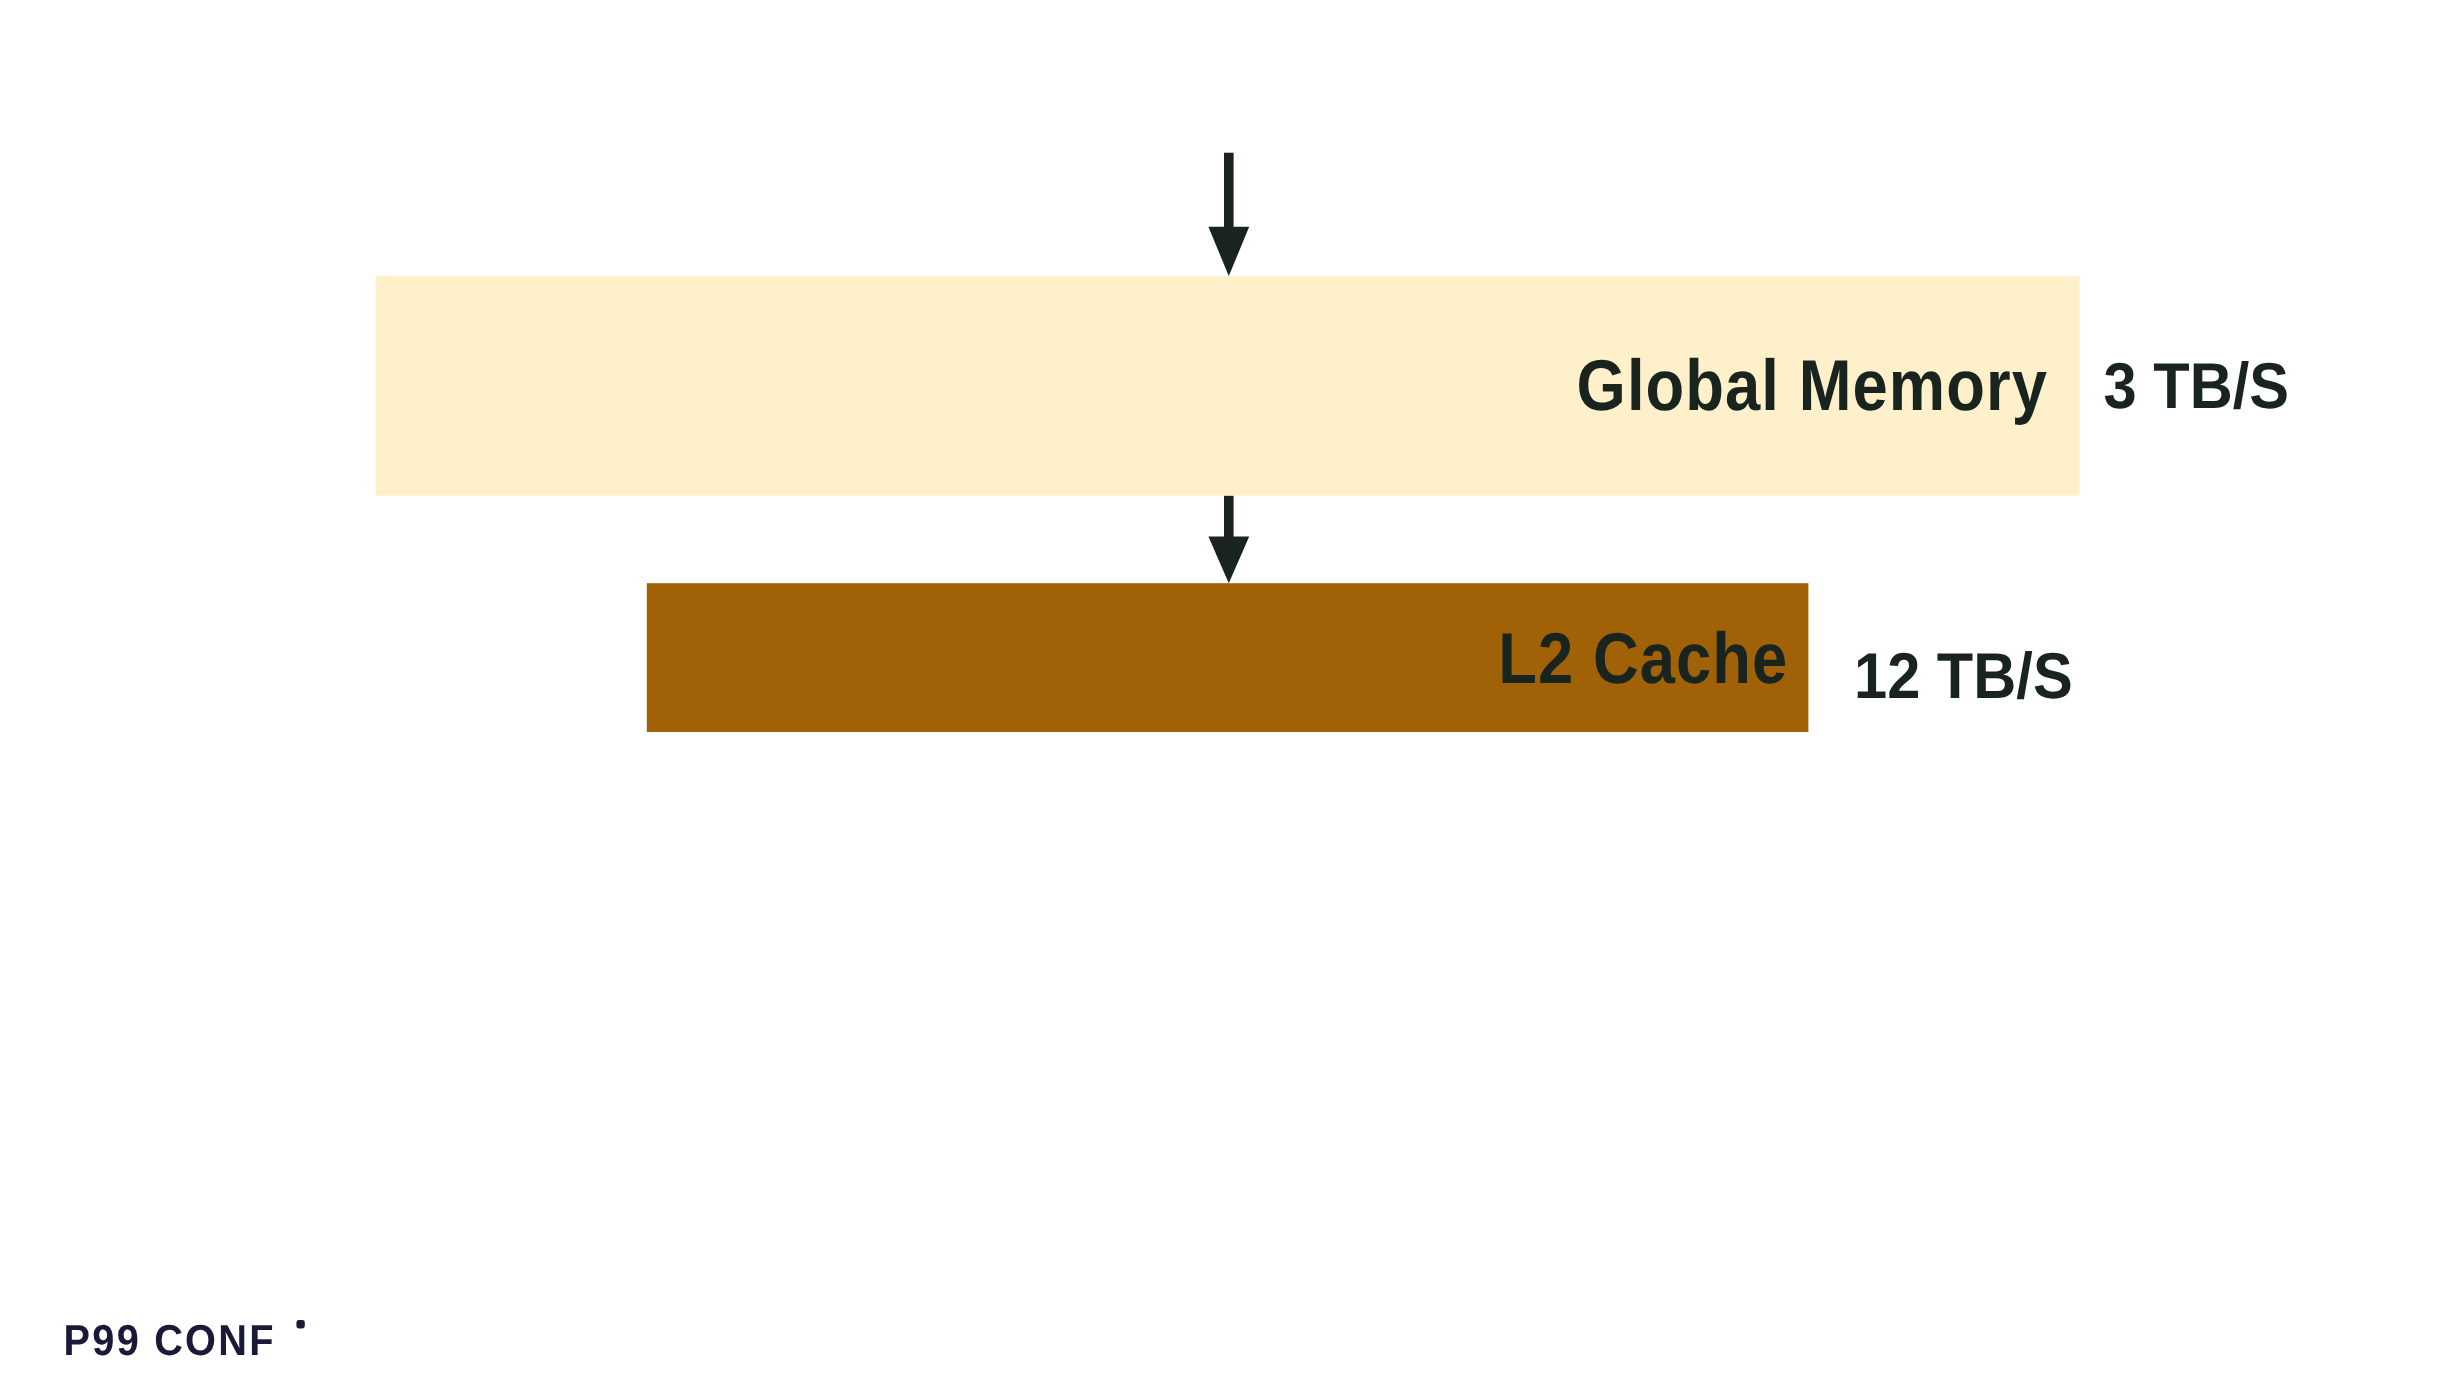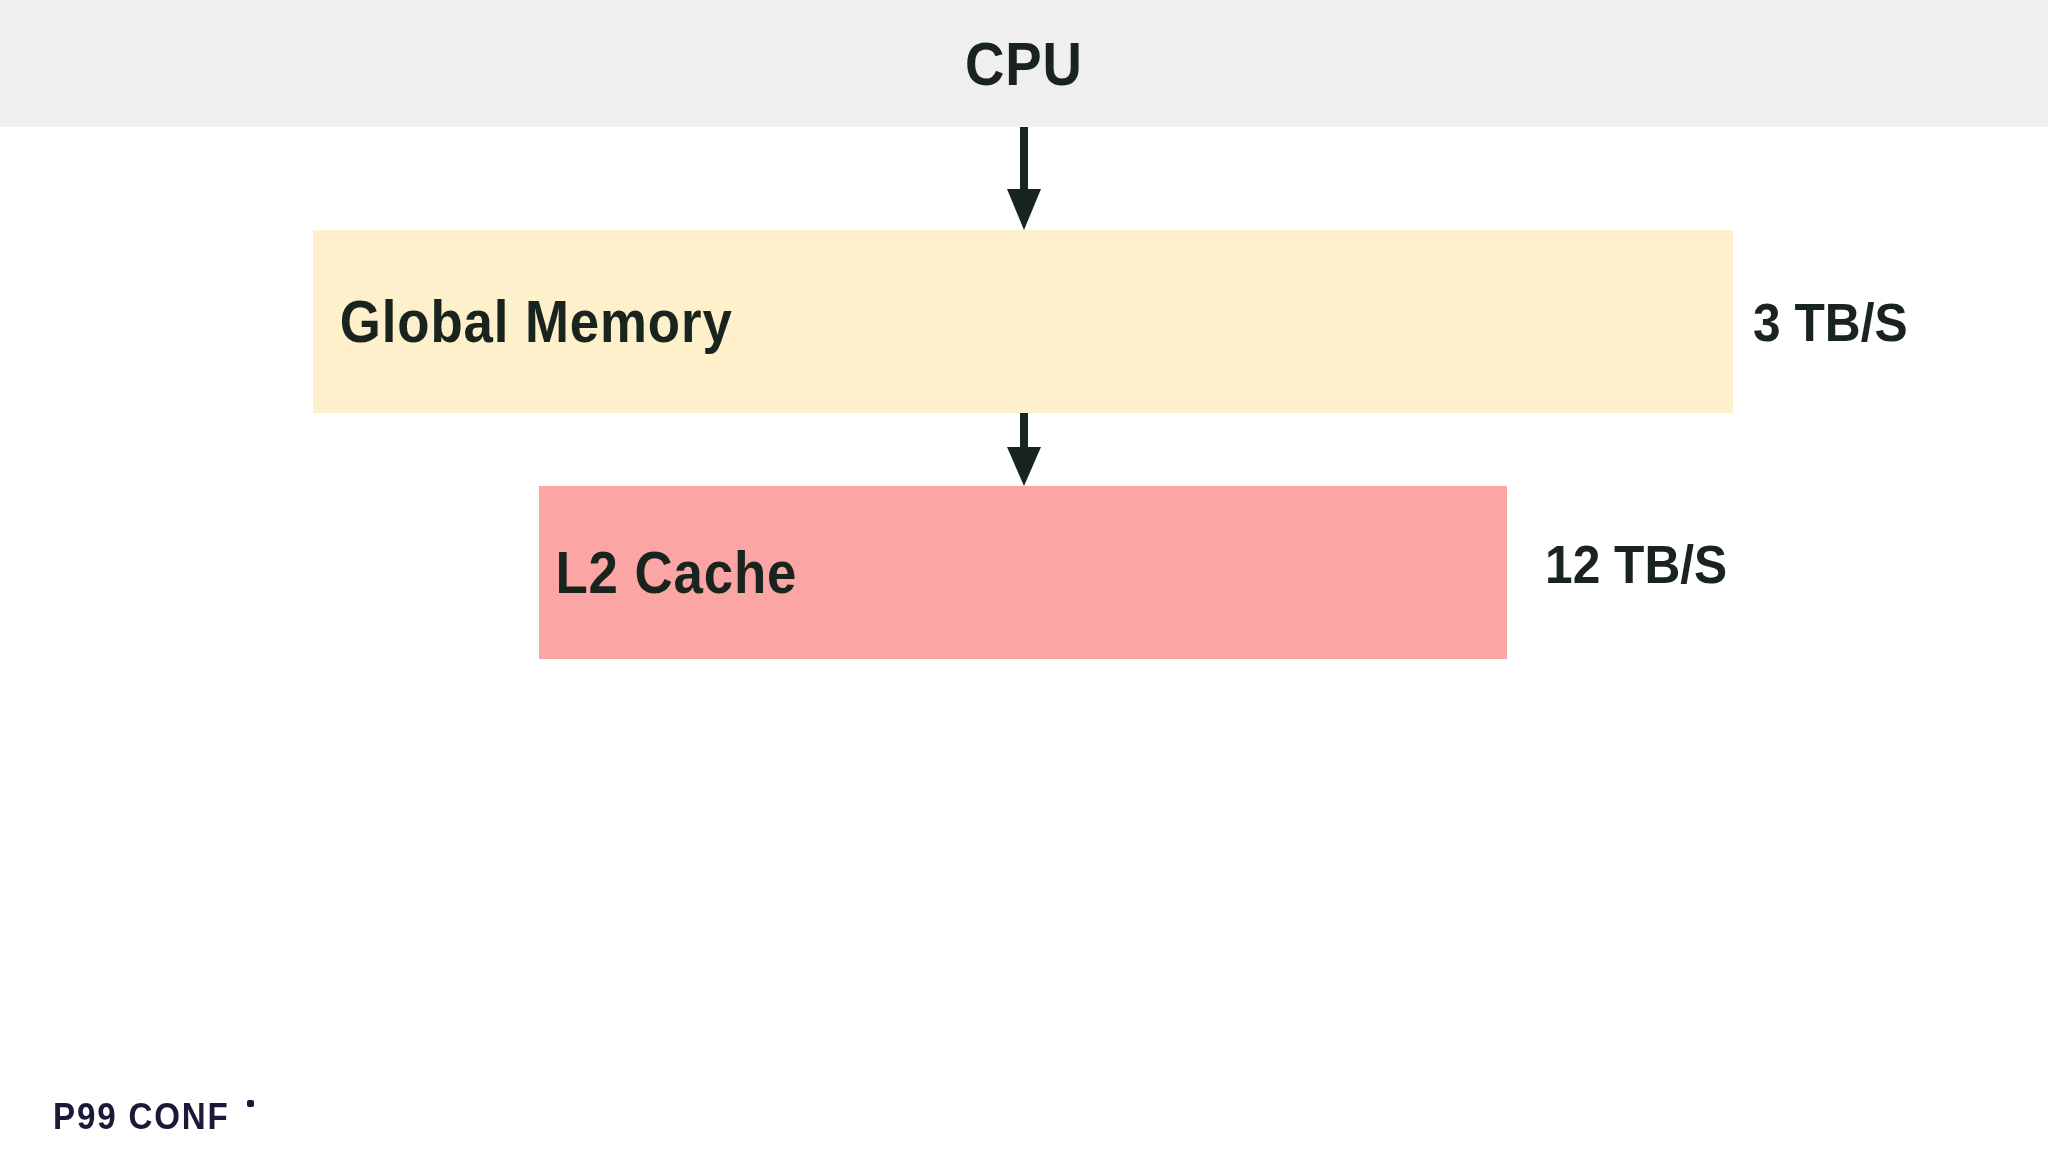--- a/index.html
+++ b/index.html
@@ -46,31 +46,31 @@
     display: block;
   }
   .arrow-1 { left: 1006px; top: 127px; }
   .arrow-2 { left: 1006px; top: 413px; }
 
   
   .node {
     position: absolute;
     display: flex;
     align-items: center;
-    justify-content: flex-start;
+    justify-content: flex-end;
   }
   .node-global {
     left: 313px; top: 230px;
     width: 1420px; height: 183px;
     background: #fdf0ca;
   }
   .node-l2 {
     left: 539px; top: 486px;
-    width: 968px; height: 173px;
-    background: #fca5a5;
+    width: 968px; height: 124px;
+    background: #a16207;
   }
   .node-label {
     font-size: 60px;
     font-weight: 700;
     color: #1a241f;
     letter-spacing: 1px;
     transform: scaleX(0.88);
     transform-origin: center;
     white-space: nowrap;
   }
@@ -112,23 +112,20 @@
     border-radius: 2px;
     margin-left: 2px;
     margin-top: 4px;
   }
 </style>
 </head>
 <body>
 
 <div class="slide">
 
-  <header class="cpu-band">
-    <span class="cpu-label">CPU</span>
-  </header>
 
   <svg class="arrow arrow-1" width="36" height="103" viewBox="0 0 36 103" aria-hidden="true">
     <rect x="14" y="0" width="8" height="66" fill="#1a241f"></rect>
     <polygon points="1,62 35,62 18,103" fill="#1a241f"></polygon>
   </svg>
 
   <div class="node node-global">
     <span class="node-label">Global Memory</span>
   </div>
 

